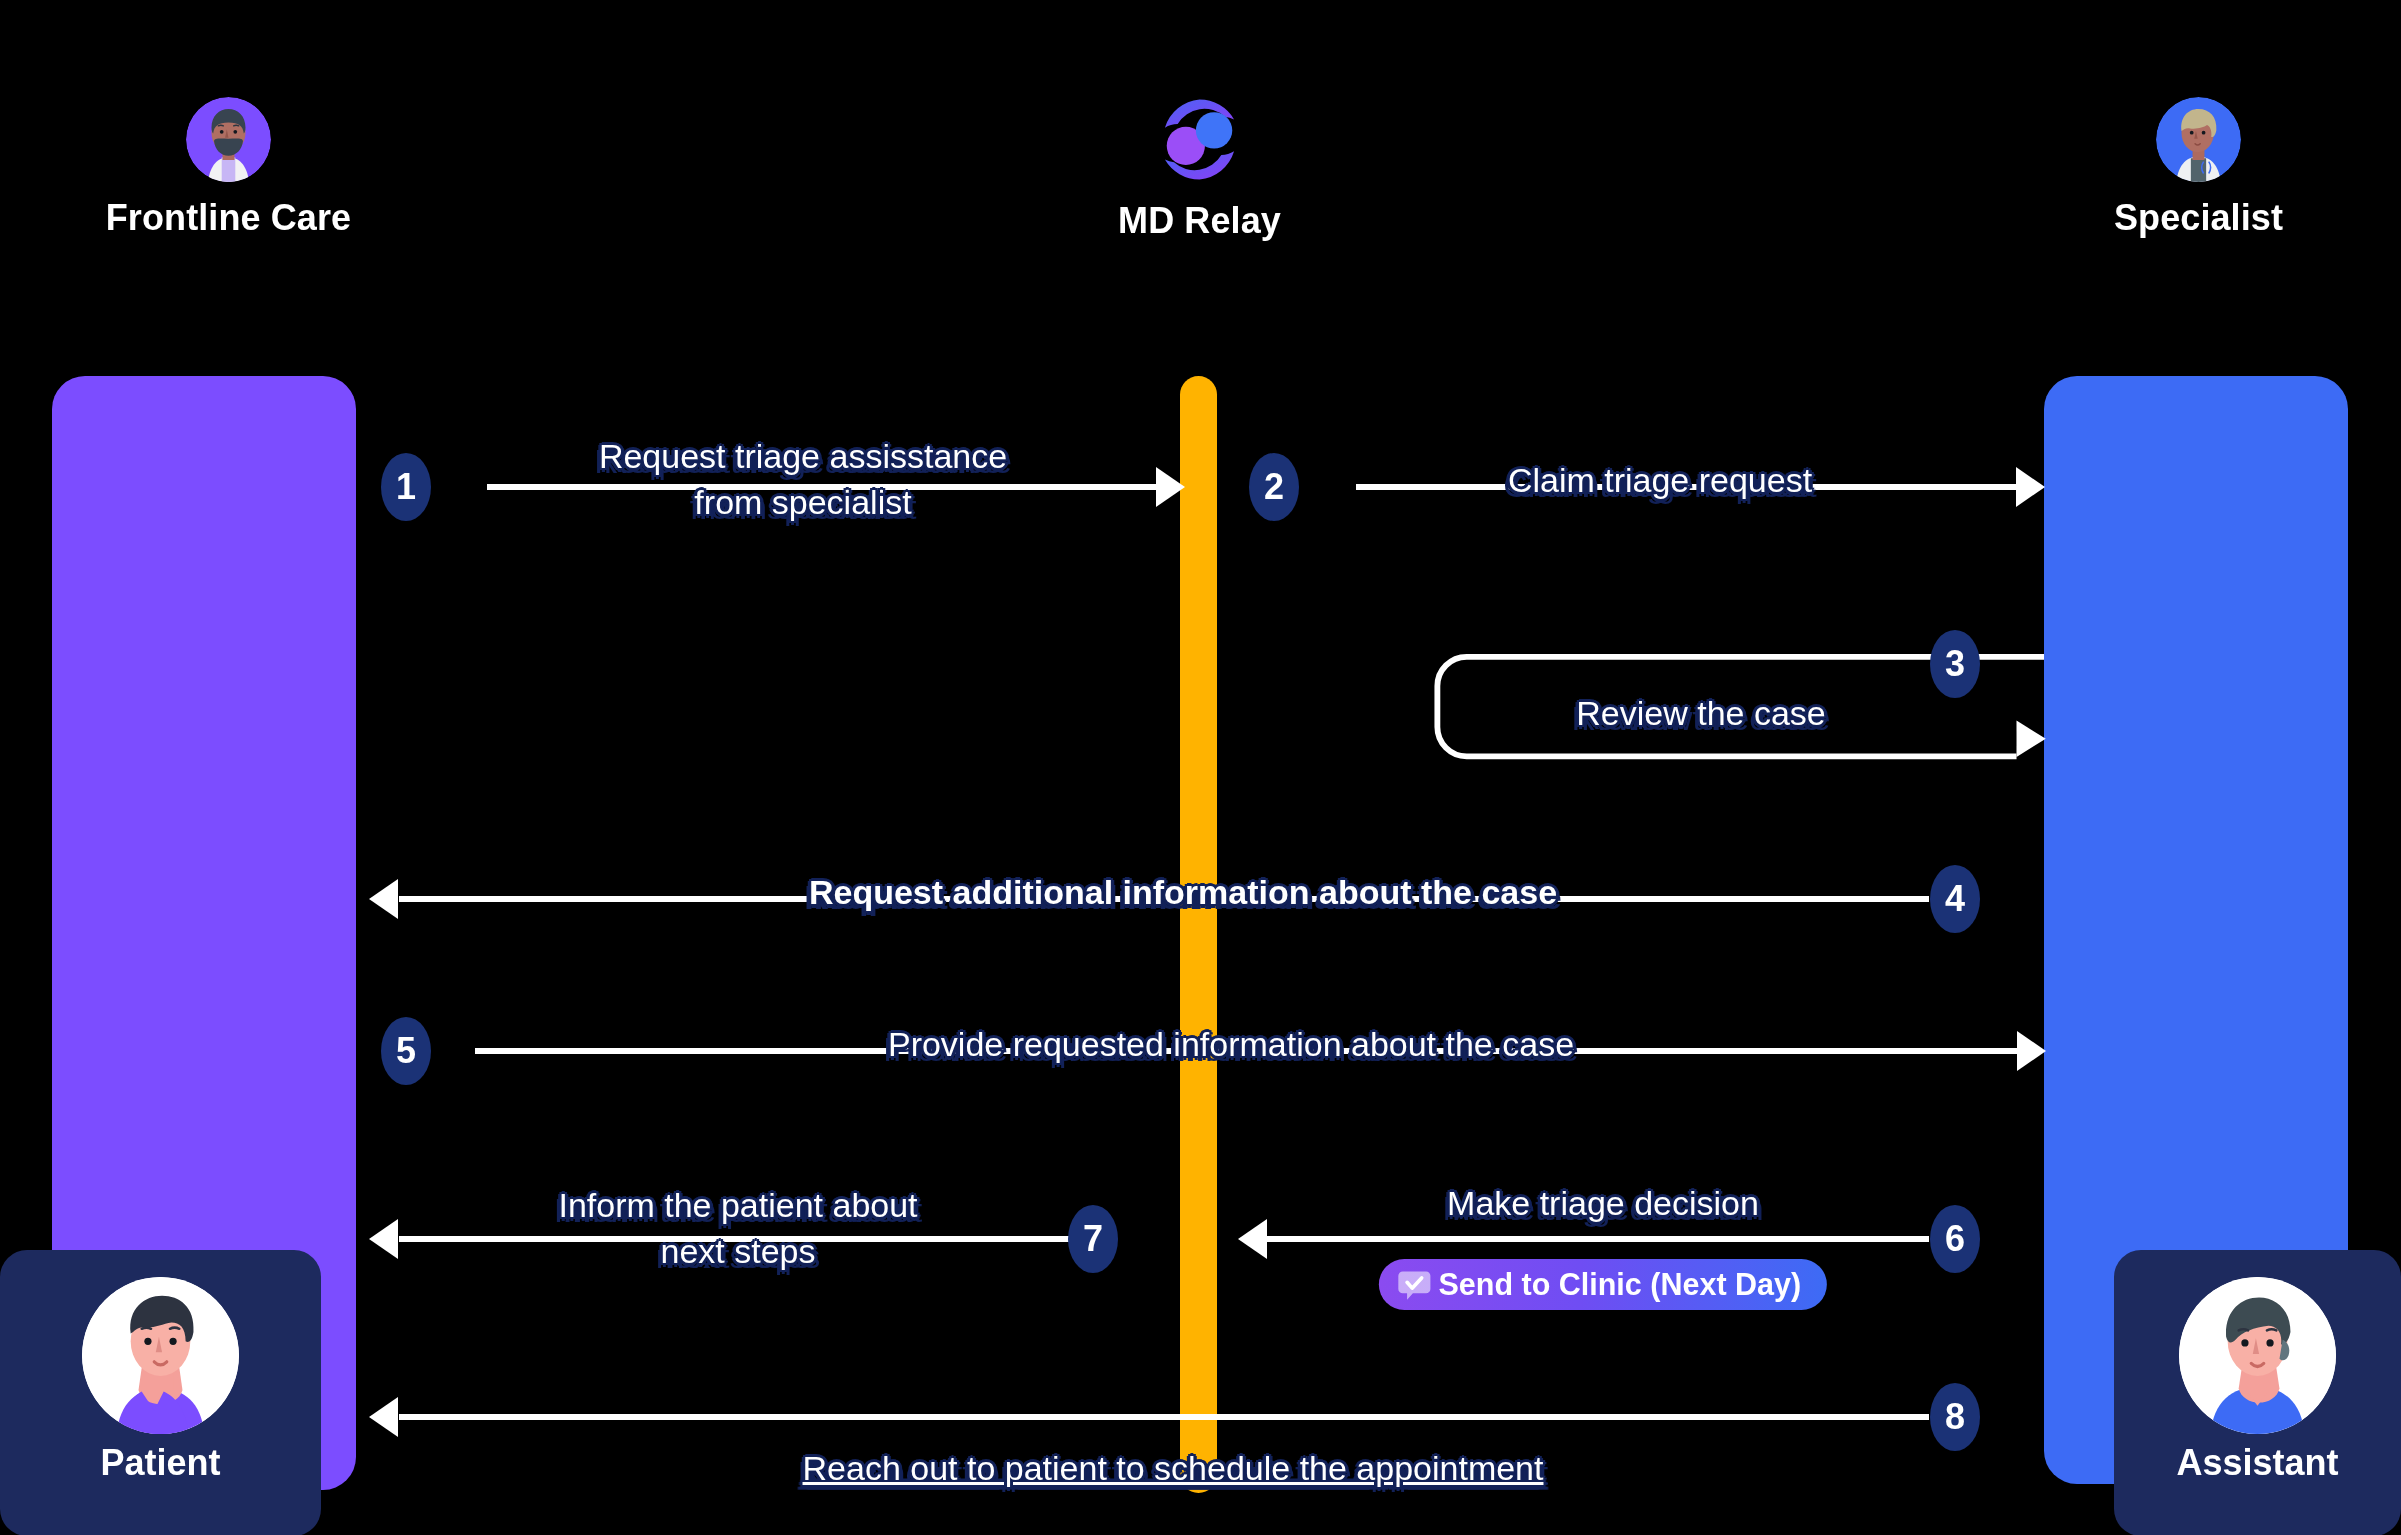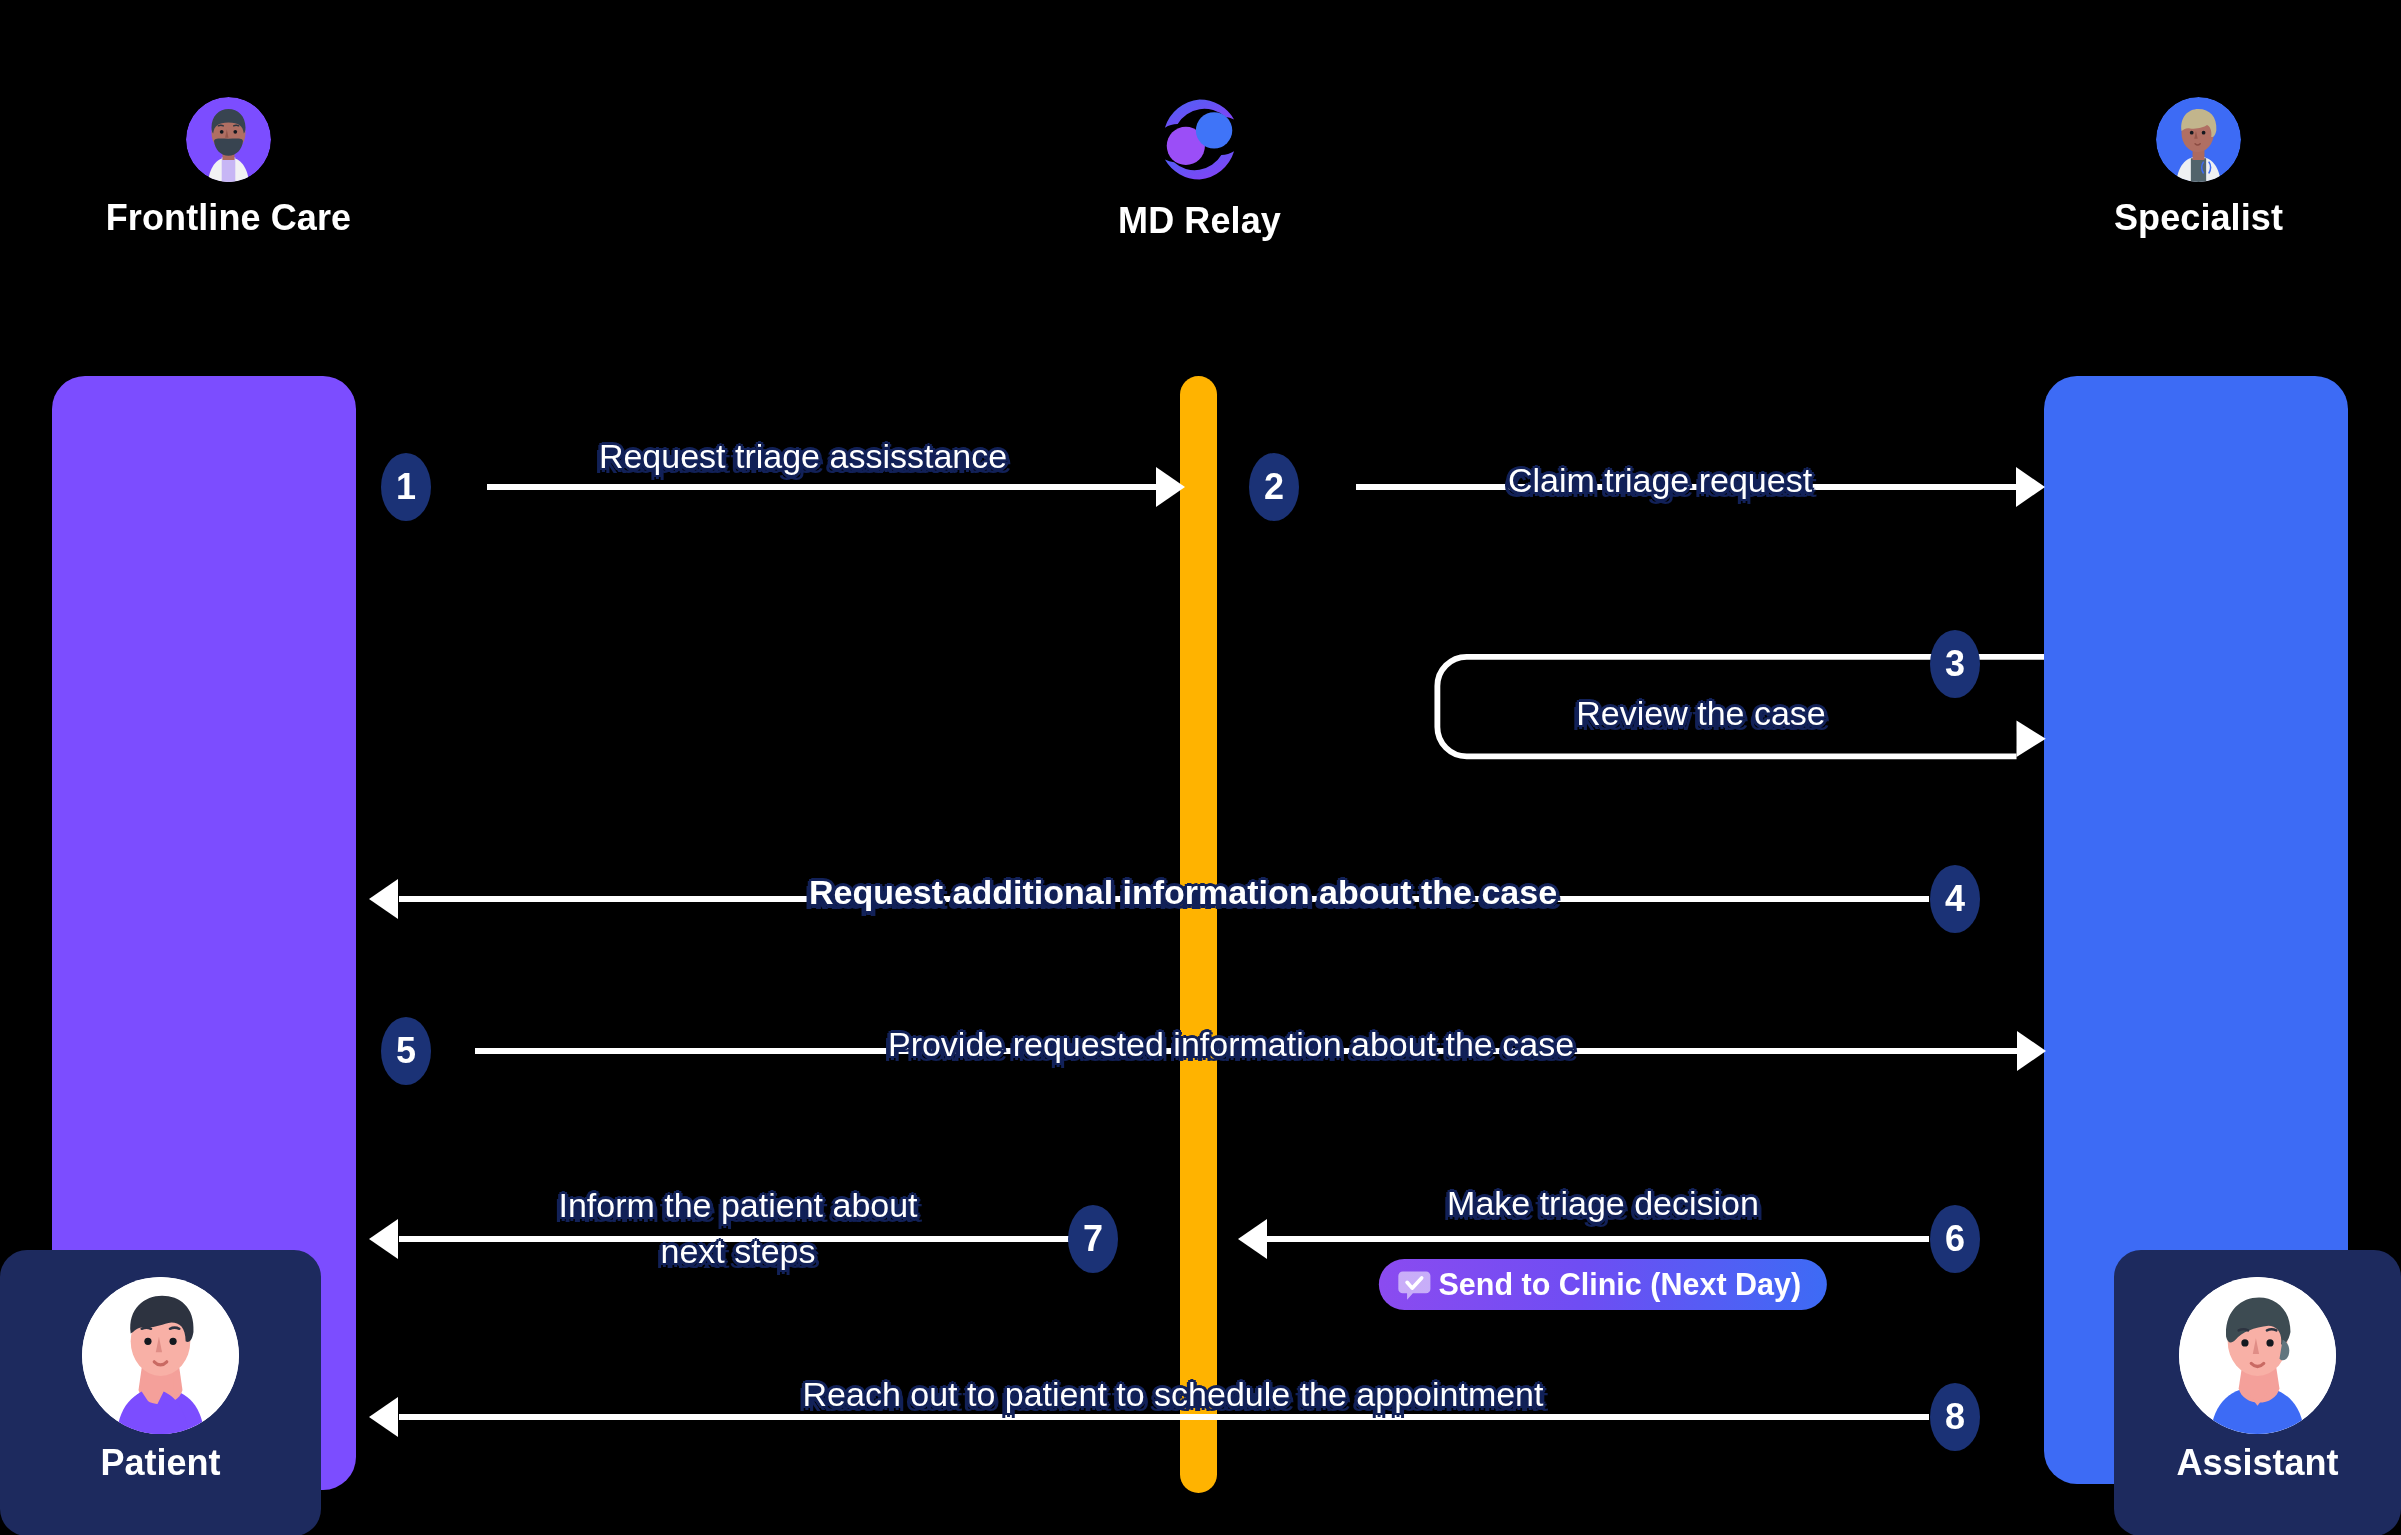--- a/index.html
+++ b/index.html
@@ -153,20 +153,21 @@
 
   <div class="lifeline" style="left:2044px;top:376px;width:304px;height:1108px;background:#3d6bf5;border-radius:33px;"></div>
 
   <div class="msg-line" style="left:487px;top:484px;width:672px;"></div>
   <div class="arrow-head right" style="left:1156px;top:467px;"></div>
   <div class="step-badge" style="left:381px;top:453px;">
     <span>1</span>
   </div>
   <div class="msg-label two-line" style="left:803px;top:434px;">
     <div>Request triage assisstance</div>
+    <div>from specialist</div>
   </div>
 
   <div class="msg-line" style="left:1356px;top:484px;width:663px;"></div>
   <div class="arrow-head right" style="left:2016px;top:467px;"></div>
   <div class="step-badge" style="left:1249px;top:453px;">
     <span>2</span>
   </div>
   <div class="msg-label" style="left:1660px;top:460px;">
     <div>Claim triage request</div>
   </div>
@@ -227,21 +228,21 @@
   <div class="msg-label two-line" style="left:738px;top:1183px;">
     <div>Inform the patient about</div>
     <div>next steps</div>
   </div>
 
   <div class="msg-line" style="left:399px;top:1414px;width:1530px;"></div>
   <div class="arrow-head left" style="left:369px;top:1397px;"></div>
   <div class="step-badge" style="left:1930px;top:1383px;">
     <span>8</span>
   </div>
-  <div class="msg-label" style="left:1173px;top:1374px;">
+  <div class="msg-label" style="left:1173px;top:1448px;text-decoration:underline;">
     <div>Reach out to patient to schedule the appointment</div>
   </div>
 
   <div class="corner-card" style="left:0px;top:1250px;width:321px;height:286px;">
     <div class="avatar-white" style="width:157px;height:157px;margin-top:27px;">
       <svg viewBox="0 0 100 100" width="157" height="157" aria-hidden="true">
         <circle cx="50" cy="50" r="50" fill="#ffffff"></circle>
         <g>
           <path d="M22 100c2-20 13-29 28-29s26 9 28 29z" fill="#7c4dff"></path>
           <path d="M36 72c3 12 25 12 28 0l-2-14H38z" fill="#f4a09a"></path>

